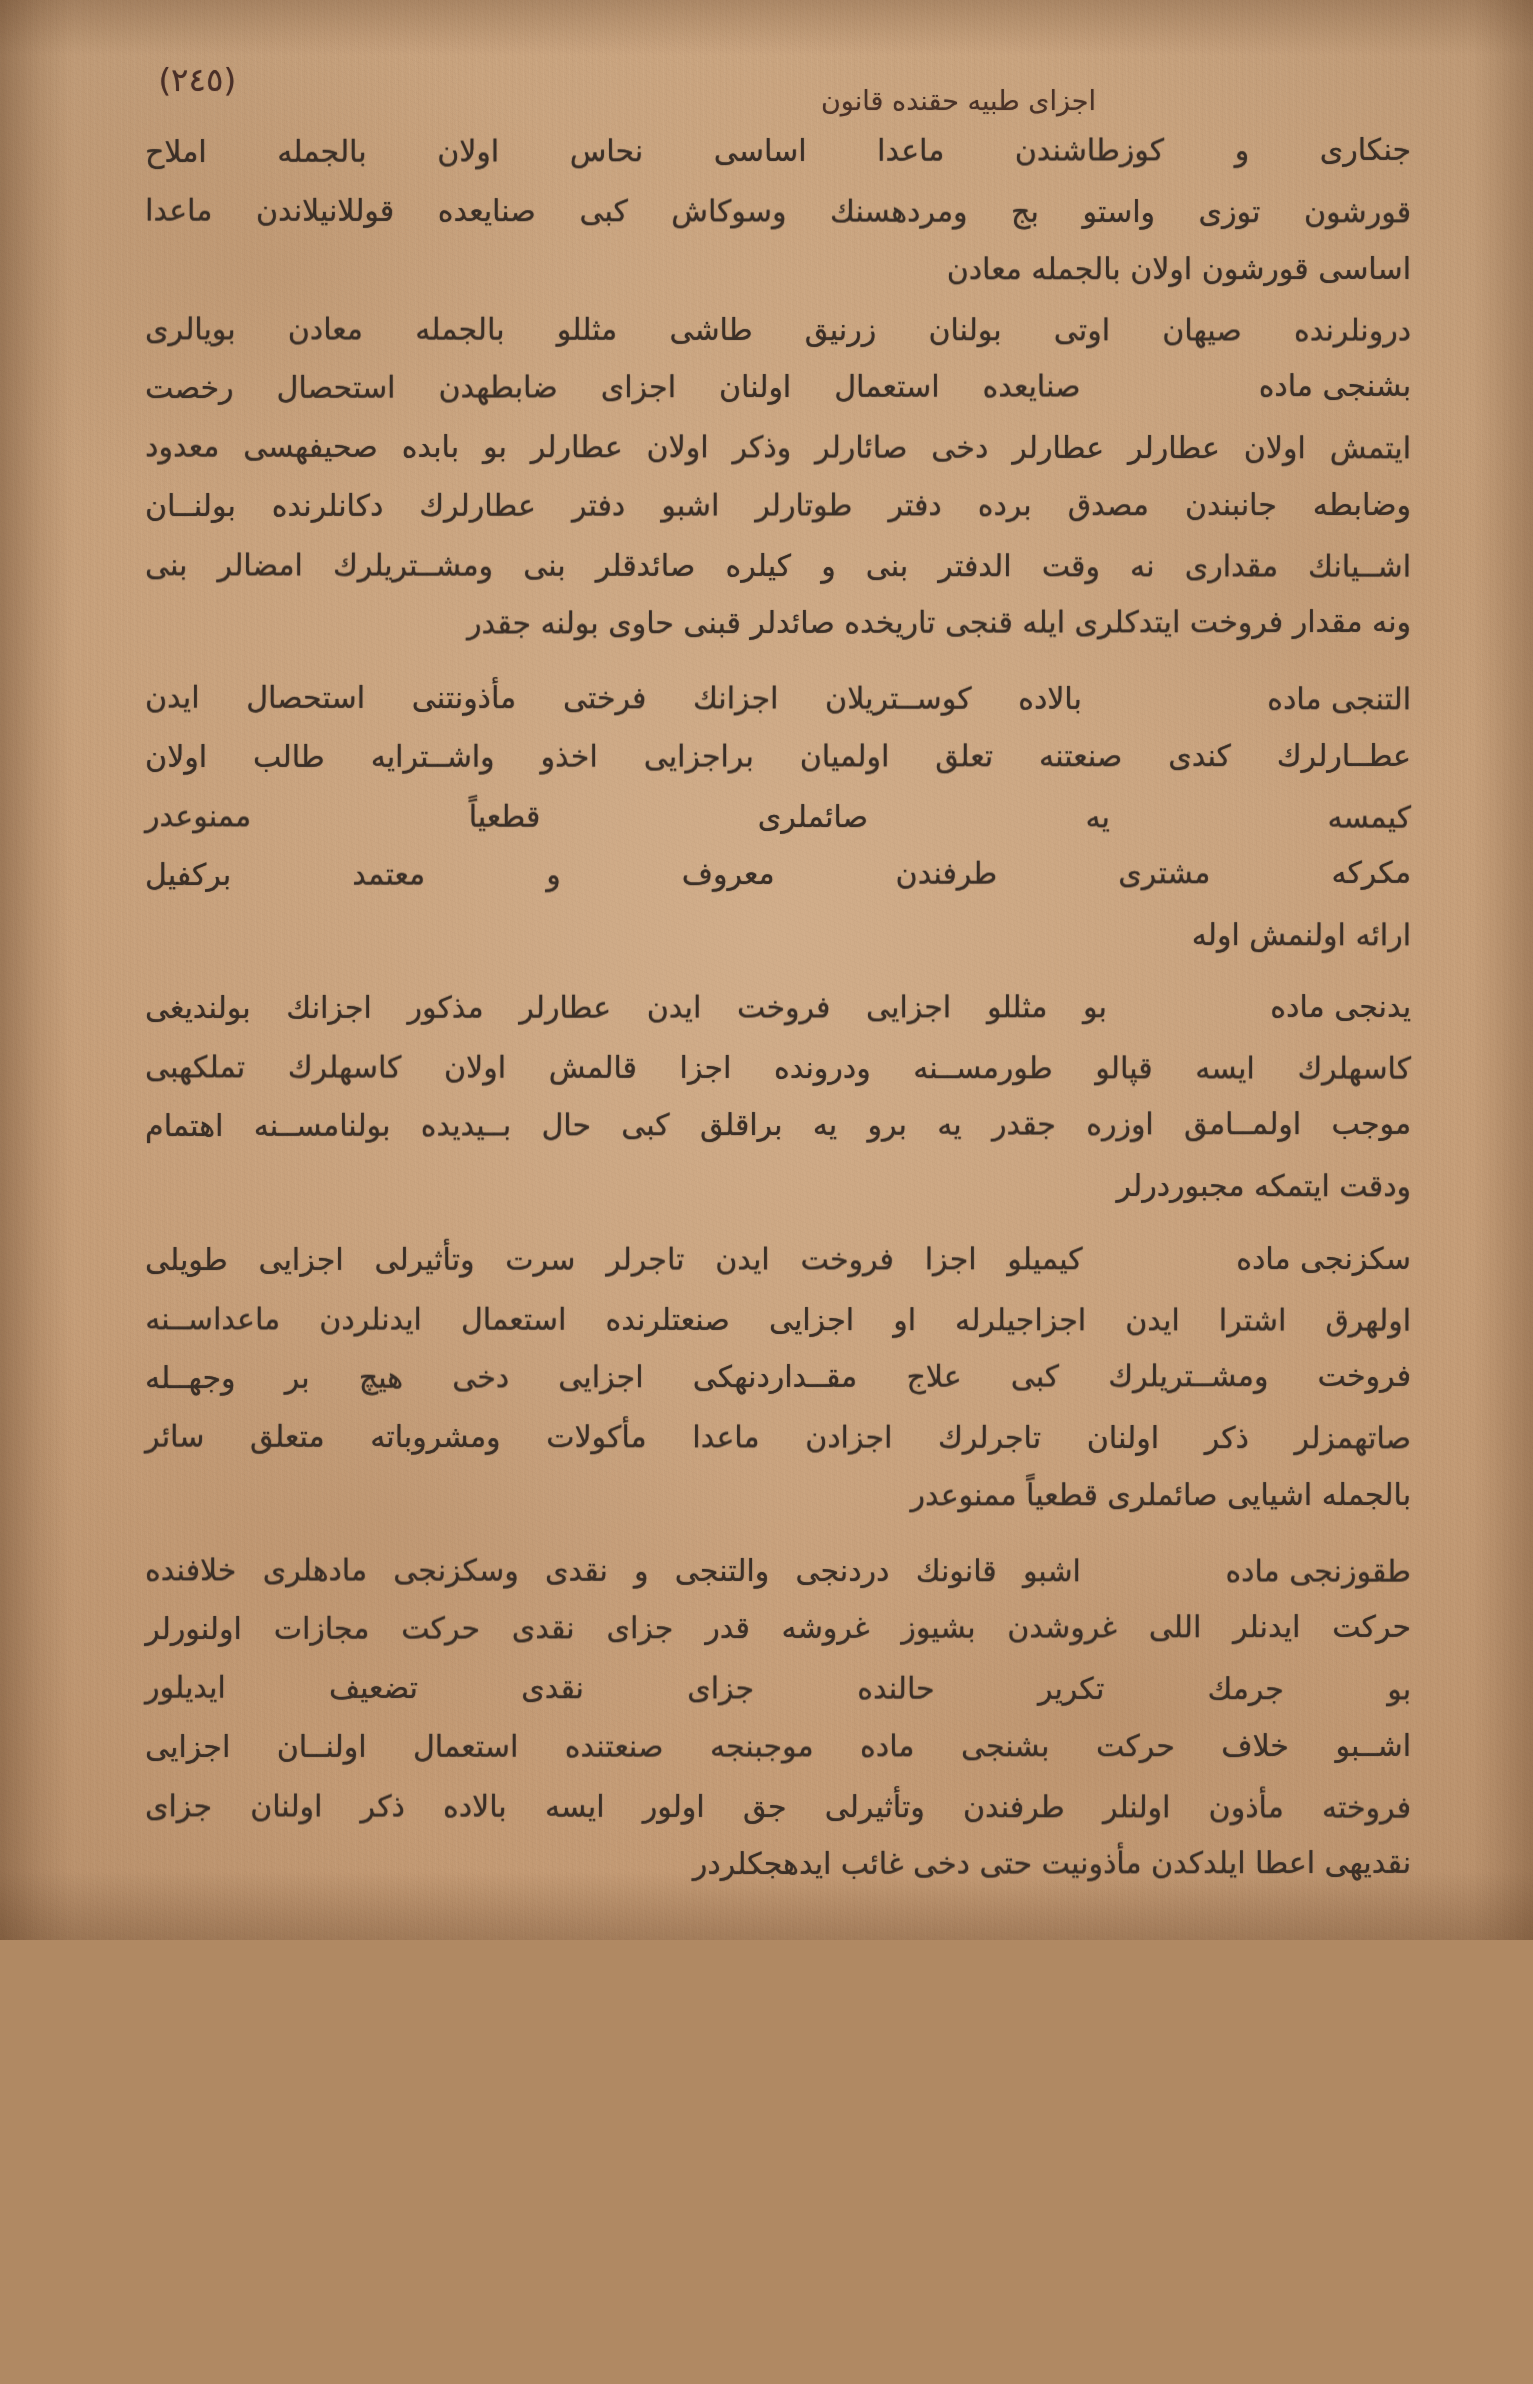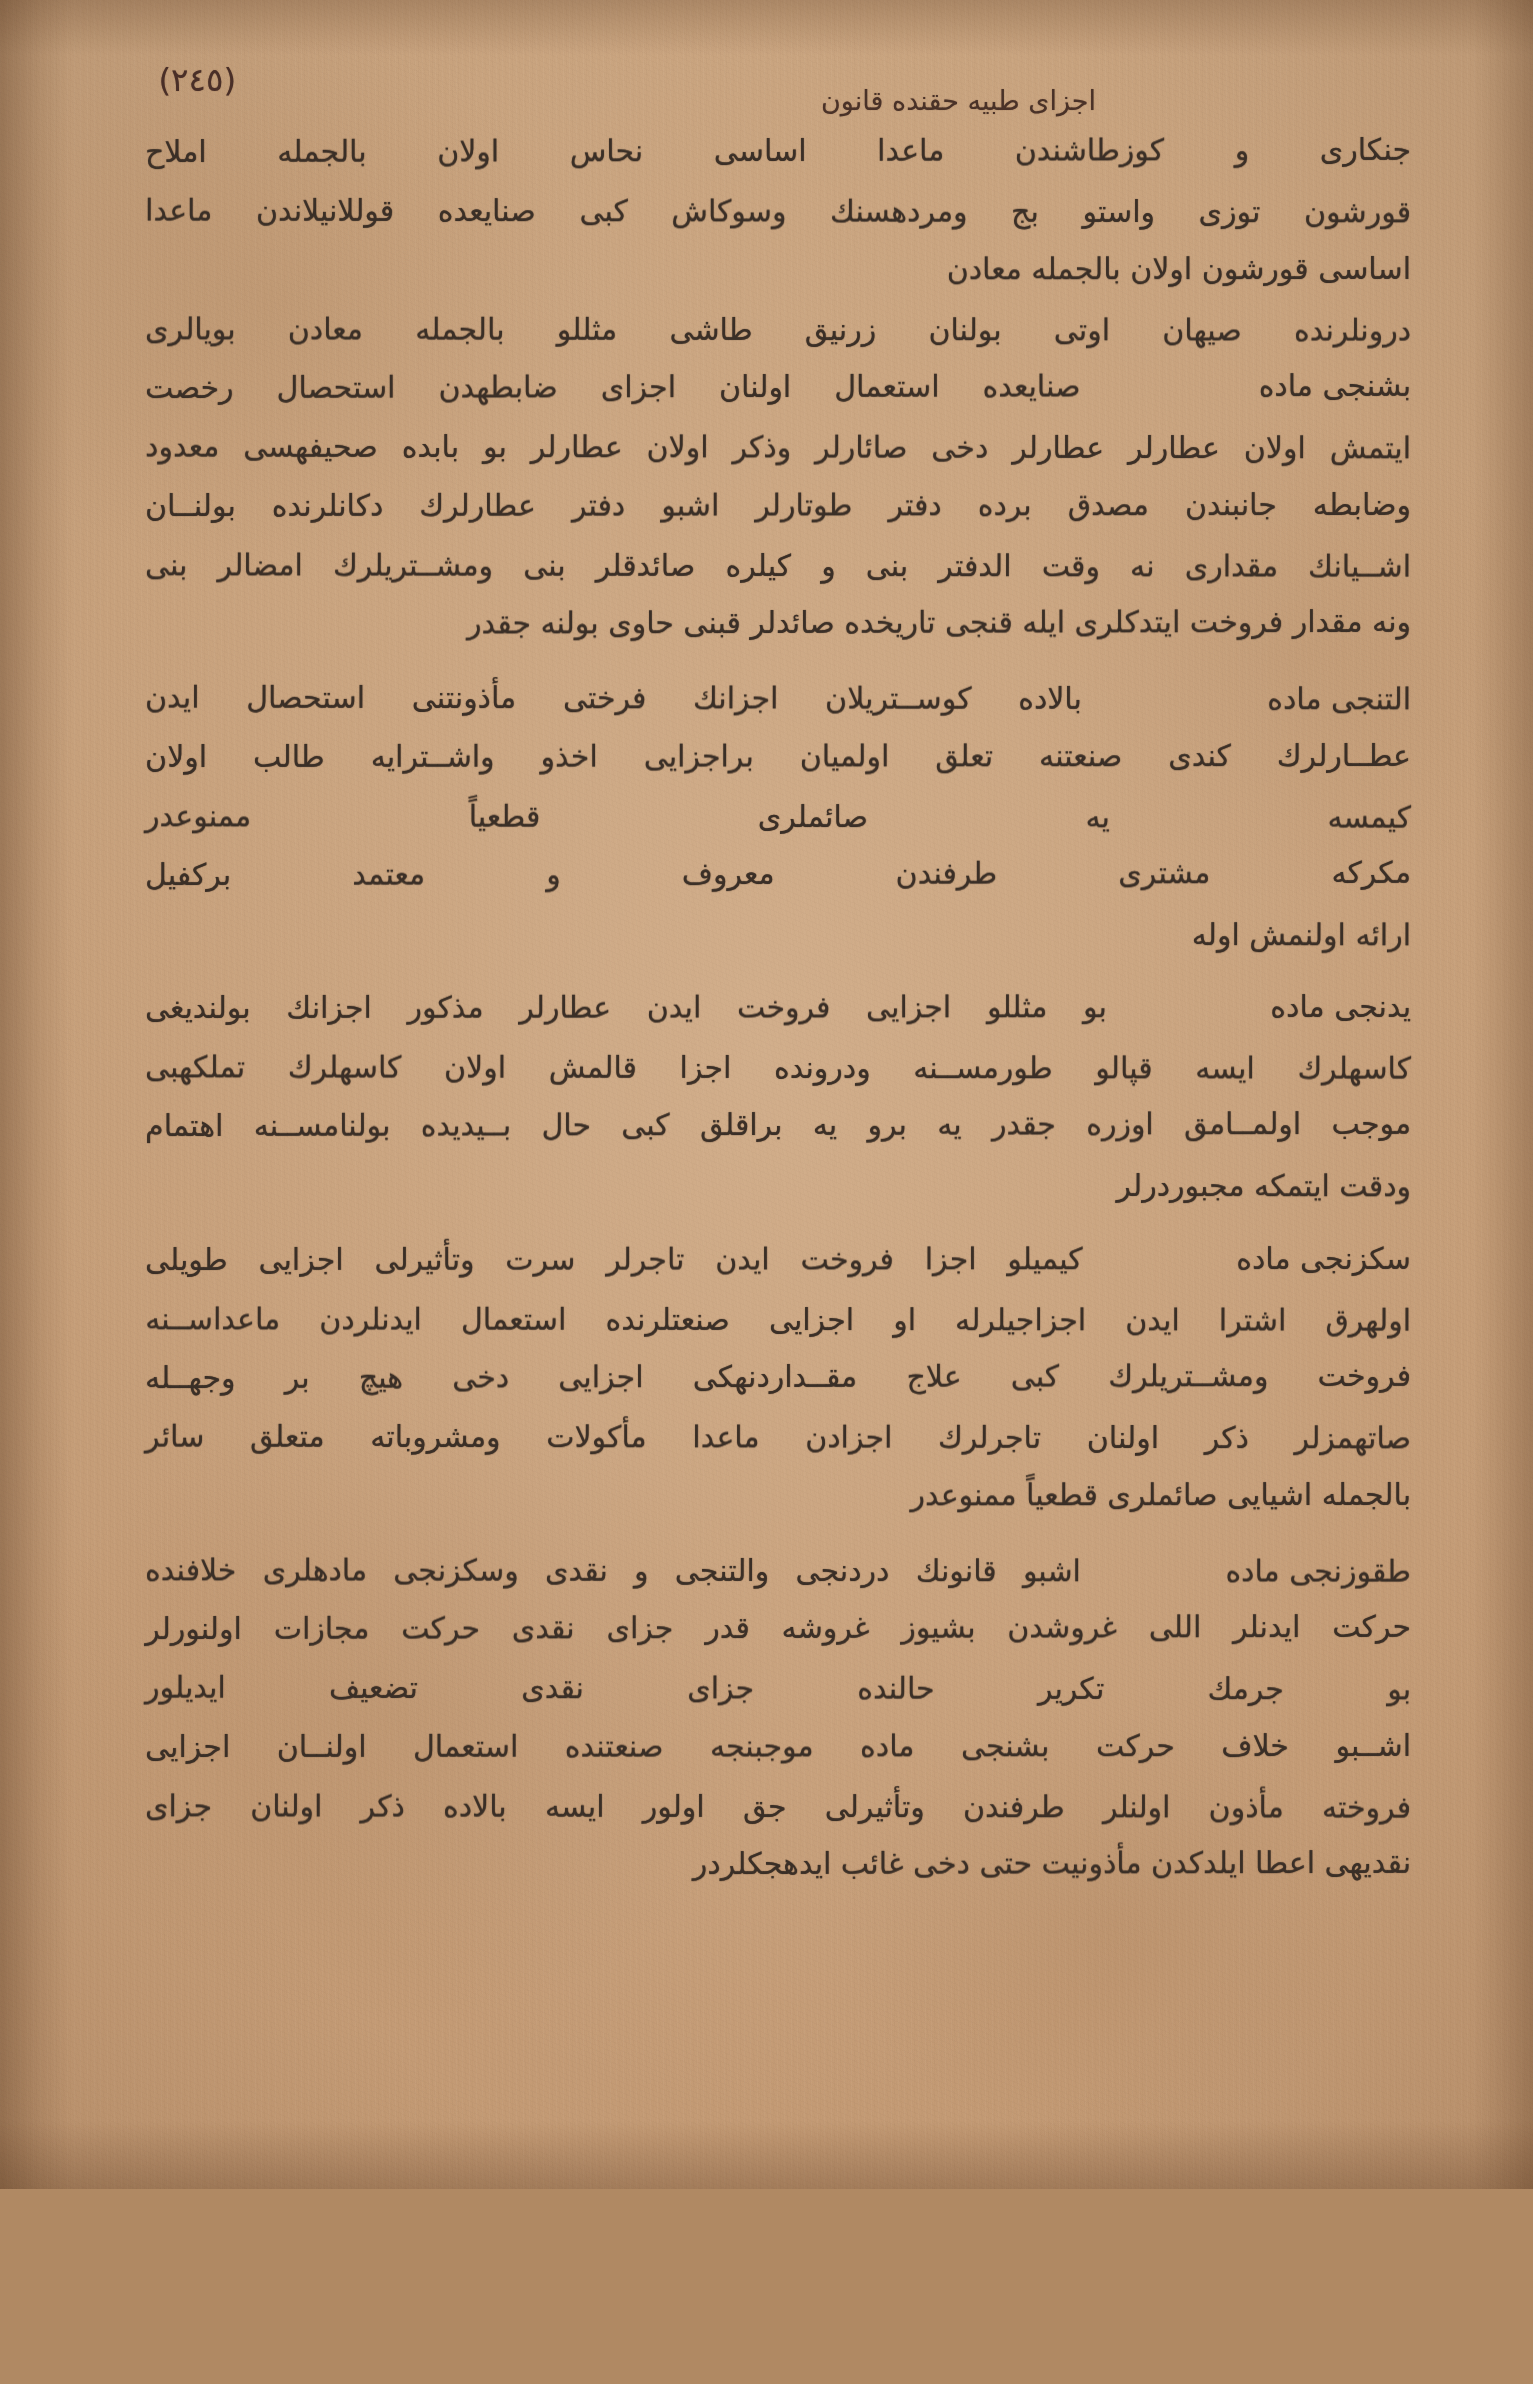--- a/index.html
+++ b/index.html
@@ -5,21 +5,21 @@
   html, body {
     margin: 0;
     padding: 0;
     background: #b08963;
   }
 
   
   #page {
     position: relative;
     width: 1533px;
-    height: 2189px;
+    height: 1940px;
     margin: 0 auto;
     overflow: hidden;
     background-color: #c5a07c;
     background-image:
       
       radial-gradient(ellipse 60% 62% at 50% 48%, rgba(214,180,146,0.72) 0%, rgba(214,180,146,0.30) 45%, rgba(214,180,146,0.0) 78%),
       
       radial-gradient(ellipse 92% 96% at 50% 50%, rgba(0,0,0,0) 52%, rgba(92,60,34,0.16) 82%, rgba(78,48,26,0.32) 100%),
       
       radial-gradient(ellipse 30% 18% at 18% 14%, rgba(158,116,78,0.20), rgba(0,0,0,0) 70%),

